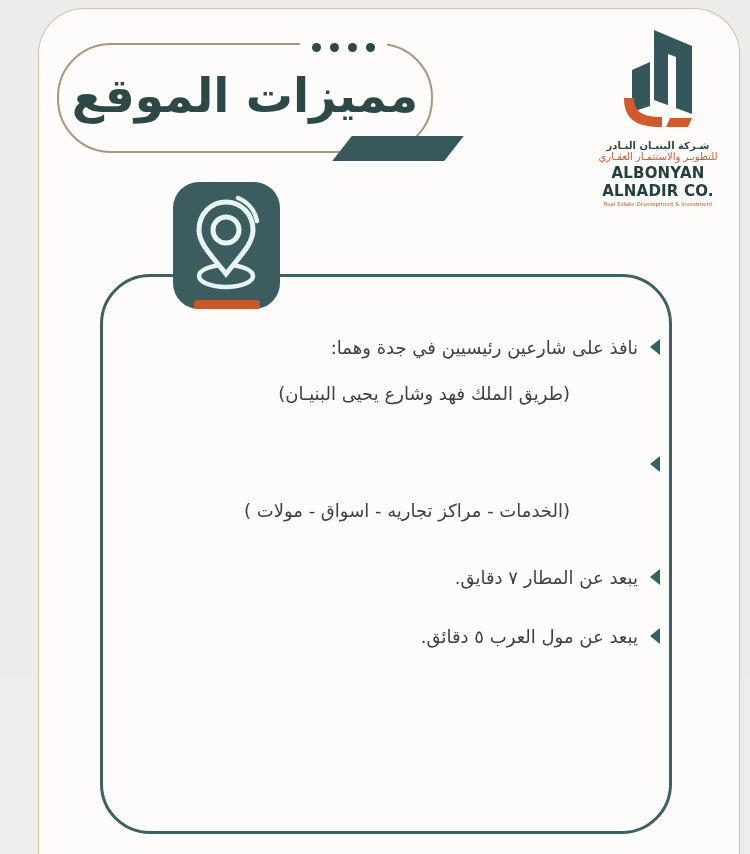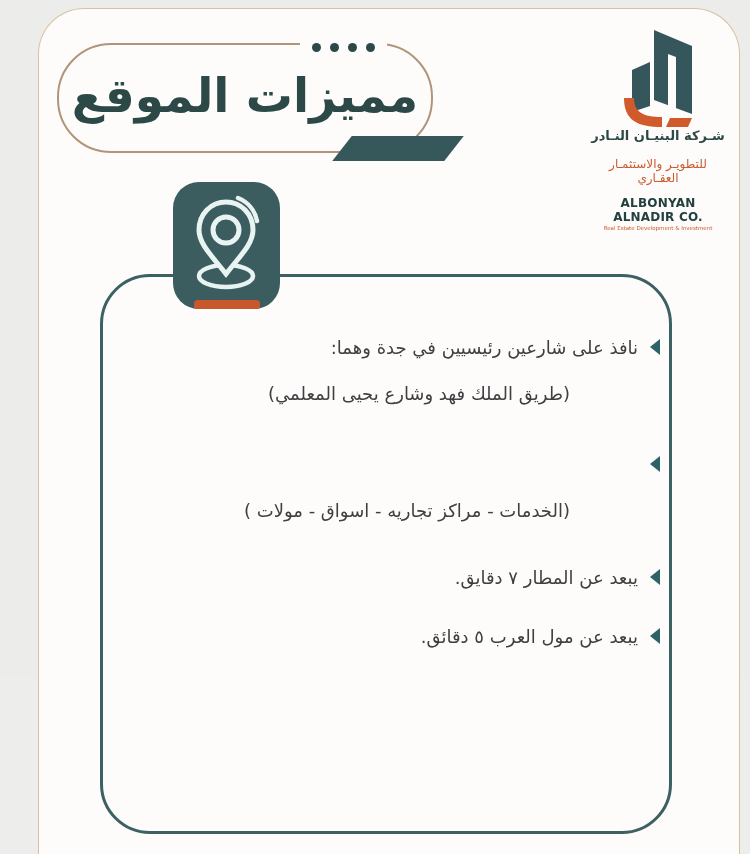--- a/index.html
+++ b/index.html
@@ -36,23 +36,23 @@
   }
   .dot { width:9px; height:9px; border-radius:50%; background:#2c4948; }
   .slab {
     position:absolute; left:342px; top:136px; width:112px; height:25px;
     background:#37585b; transform:skewX(-38deg);
   }
 
   
   .logo { position:absolute; left:588px; top:26px; width:140px; text-align:center; }
   .logo svg { display:block; margin:0 auto; }
-  .logo-name-ar { font-size:13px; font-weight:bold; color:#2c4948; direction:rtl; margin-top:0; }
-  .logo-tag-ar  { font-size:12px; color:#cc5a2e; direction:rtl; margin-top:14px; }
-  .logo-name-en { font-size:12px; font-weight:bold; color:#22403e; margin-top:11px; letter-spacing:0.2px; }
+  .logo-name-ar { font-size:10px; font-weight:bold; color:#2c4948; direction:rtl; margin-top:12px; }
+  .logo-tag-ar  { font-size:10px; color:#cc5a2e; direction:rtl; margin-top:0; }
+  .logo-name-en { font-size:15px; font-weight:bold; color:#22403e; margin-top:2px; letter-spacing:0.2px; }
   .logo-tag-en  { font-size:5.5px; color:#cc5a2e; margin-top:1px; }
 
   
   .content-box {
     position:absolute; left:100px; top:274px; width:572px; height:560px;
     border:3px solid #3d6063; border-radius:50px;
     background:#fdfcfa;
   }
 
   
@@ -126,21 +126,21 @@
       <path d="M45,14 C30,14 18,26 18,42 C18,56 31,68 45,86 C59,68 72,56 72,42 C72,26 60,14 45,14 Z" fill="#3b5d60" stroke="#e9f4f2" stroke-width="5"></path>
       <circle cx="45" cy="42" r="13" fill="none" stroke="#e9f4f2" stroke-width="5"></circle>
       <path d="M57,10 A31,31 0 0 1 76,33" fill="none" stroke="#e9f4f2" stroke-width="4.5" stroke-linecap="round"></path>
     </svg>
     <div class="pin-bar"></div>
   </div>
 
   <div class="features">
     <div class="feature f1">
       <span class="tri"></span><span>نافذ على شارعين رئيسيين في جدة وهما:</span>
-      <span class="fline2">(طريق الملك فهد وشارع يحيى المعلمي)</span>
+      <span class="fline2">(طريق الملك فهد وشارع يحيى البنيـان)</span>
     </div>
     <div class="feature f2">
       <span class="tri"></span>
       <span class="fline2">(الخدمات - مراكز تجاريه - اسواق - مولات )</span>
     </div>
     <div class="feature f3">
       <span class="tri"></span><span>يبعد عن المطار ٧ دقايق.</span>
     </div>
     <div class="feature f4">
       <span class="tri"></span><span>يبعد عن مول العرب ٥ دقائق.</span>

